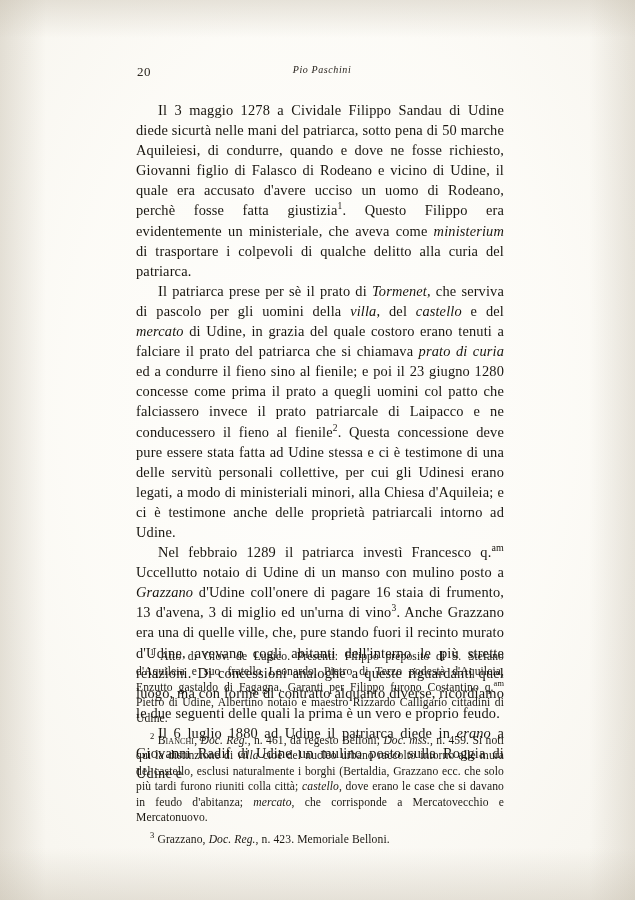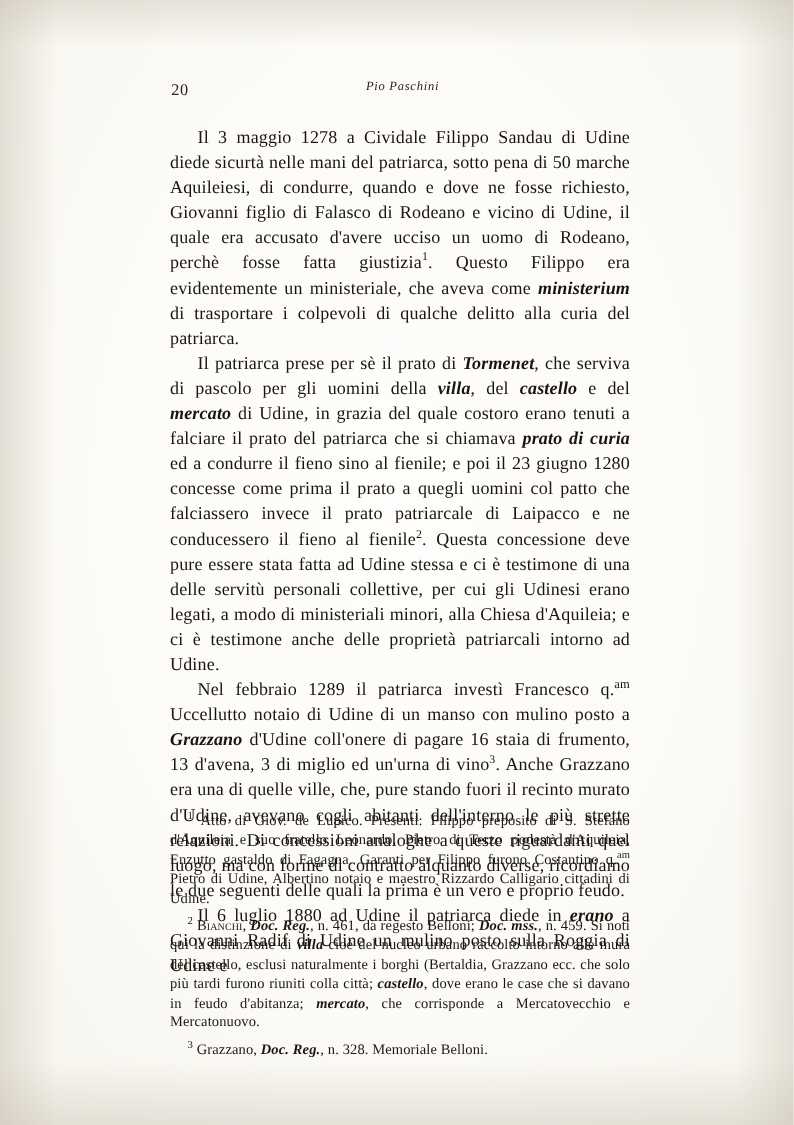--- a/index.html
+++ b/index.html
@@ -68,21 +68,21 @@
     font-size: 14.4px;
     line-height: 20.1px;
     letter-spacing: 0.15px;
     text-indent: 22px;
     color: #18150f;
     hyphens: manual;
   }
   p.para + p.para {
     margin-top: 0px;
   }
-  .it { font-style: italic; font-weight: bold; }
+  .it { font-style: italic; }
   sup.note {
     font-size: 9.5px;
     vertical-align: super;
     line-height: 0;
   }
   .footnotes {
     position: absolute;
     left: 136px;
     top: 643px;
     width: 368px;
@@ -181,21 +181,21 @@
         <span>Atto di Giov. de Lupico. Presenti: Filippo preposito di S. Stefano d'Aquileia e suo fratello Leonardo, Pietro di Terzo podestà d'Aquileia, Enzutto gastaldo di Fagagna. Garanti per Filippo furono Costantino q.<span style="font-size:8.4px; vertical-align:super; line-height:0;">am</span> Pietro di Udine, Albertino notaio e maestro Rizzardo Calligario cittadini di Udine.</span>
       </p>
 
       <p class="footnote">
         <span class="fn-num">2</span>
         <span class="sc">Bianchi</span><span>, </span><span class="it">Doc. Reg.</span><span>, n. 461, da regesto Belloni; </span><span class="it">Doc. mss.</span><span>, n. 459. Si noti qui la distinzione di </span><span class="it">villa</span><span> cioè del nucleo urbano raccolto intorno alle mura del castello, esclusi naturalmente i borghi (Bertaldia, Grazzano ecc. che solo più tardi furono riuniti colla città; </span><span class="it">castello</span><span>, dove erano le case che si davano in feudo d'abitanza; </span><span class="it">mercato</span><span>, che corrisponde a Mercatovecchio e Mercatonuovo.</span>
       </p>
 
       <p class="footnote">
         <span class="fn-num">3</span>
-        <span>Grazzano, </span><span class="it">Doc. Reg.</span><span>, n. 328. Memoriale Belloni.</span>
+        <span>Grazzano, </span><span class="it">Doc. Reg.</span><span>, n. 423. Memoriale Belloni.</span>
       </p>
     </div>
 
     <div class="edge-shadow-left"></div>
     <div class="edge-shadow-right"></div>
     <div class="edge-shadow-top"></div>
     <div class="edge-shadow-bottom"></div>
   </div>
 </div>
 

